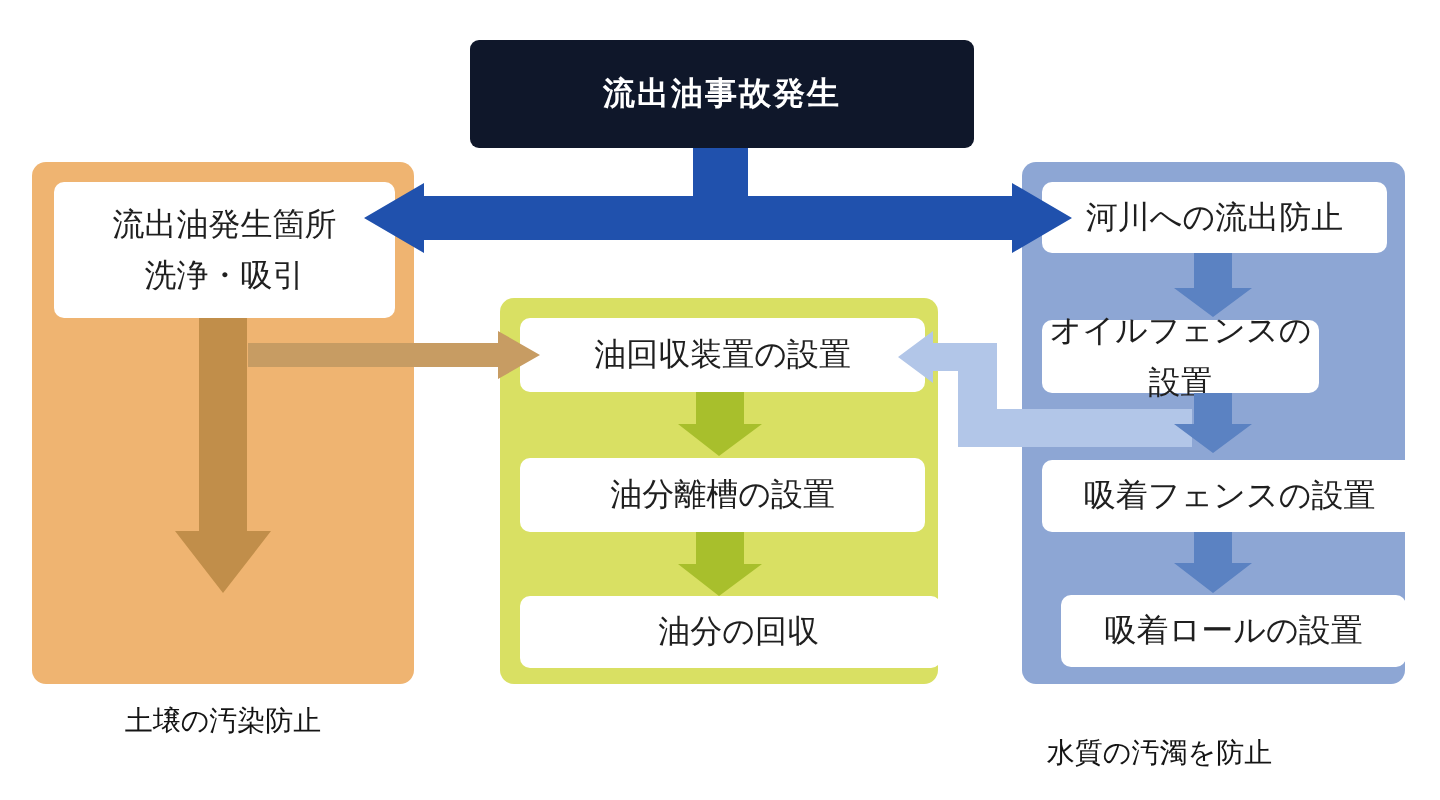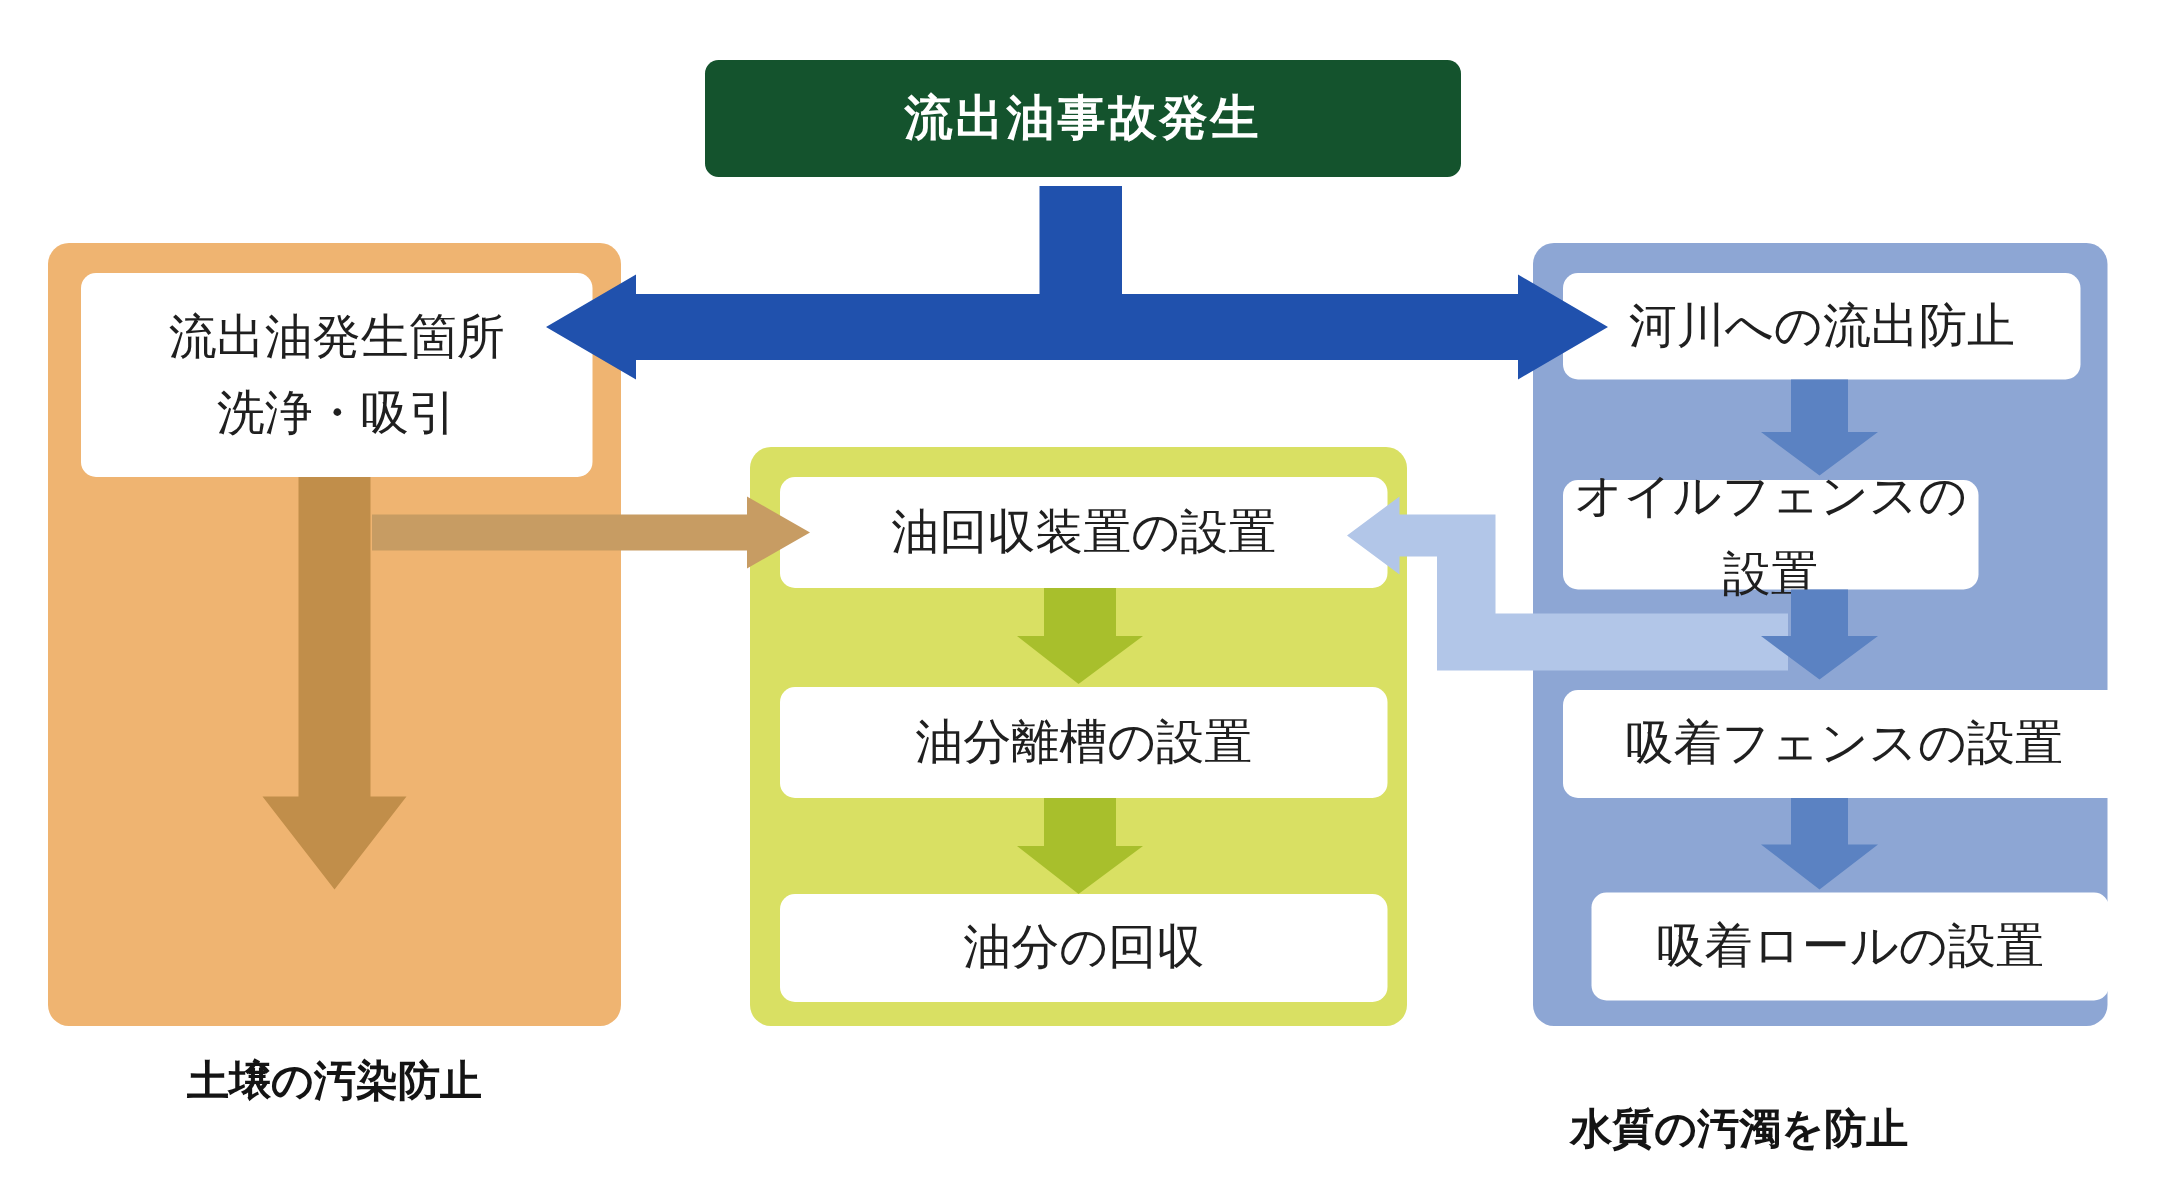--- a/index.html
+++ b/index.html
@@ -14,36 +14,36 @@
   .col-water{left:1022px;top:162px;width:383px;height:522px;background:#8da6d4;}
   .node{
     position:absolute;background:#ffffff;border-radius:10px;z-index:2;
     display:flex;align-items:center;justify-content:center;
     font-size:32px;color:#1f1f1f;text-align:center;line-height:1.6;
   }
   .soil-box-1{left:54px;top:182px;width:341px;height:136px;}
   .soil-box-2{left:54px;top:597px;width:341px;height:70px;}
   .oil-box-1{left:520px;top:318px;width:405px;height:74px;}
   .oil-box-2{left:520px;top:458px;width:405px;height:74px;}
-  .oil-box-3{left:520px;top:596px;width:405px;height:72px;}
+  .oil-box-3{left:520px;top:596px;width:405px;height:72px;padding-left:16px;}
   .water-box-1{left:1042px;top:182px;width:345px;height:71px;}
   .water-box-2{left:1042px;top:320px;width:277px;height:73px;}
   .water-box-3{left:1042px;top:460px;width:375px;height:72px;}
   .water-box-4{left:1042px;top:595px;width:345px;height:72px;margin-left:19px;}
   .caption{
     position:absolute;z-index:1;text-align:center;
-    font-size:28px;font-weight:700;color:#141414;top:702px;
+    font-size:28px;font-weight:400;color:#141414;top:702px;
   }
   .caption-soil{left:32px;width:382px;}
   .caption-oil{left:500px;width:438px;}
   .caption-water{left:968px;width:383px;margin-top:32px;}
   .overlay{position:absolute;left:0;top:0;z-index:5;pointer-events:none;}
   .start-node{
-    position:absolute;left:470px;top:40px;width:504px;height:78px;
-    background:#14532d;border-radius:9px;z-index:6;
+    position:absolute;left:470px;top:40px;width:504px;height:108px;
+    background:#0f172a;border-radius:9px;z-index:6;
     display:flex;align-items:center;justify-content:center;
     color:#ffffff;font-size:32px;font-weight:700;letter-spacing:2px;font-family:Liberation Serif, serif;
   }
 </style>
 </head>
 <body>
 
 <div class="stage">
 
   <div class="col col-soil"></div>

